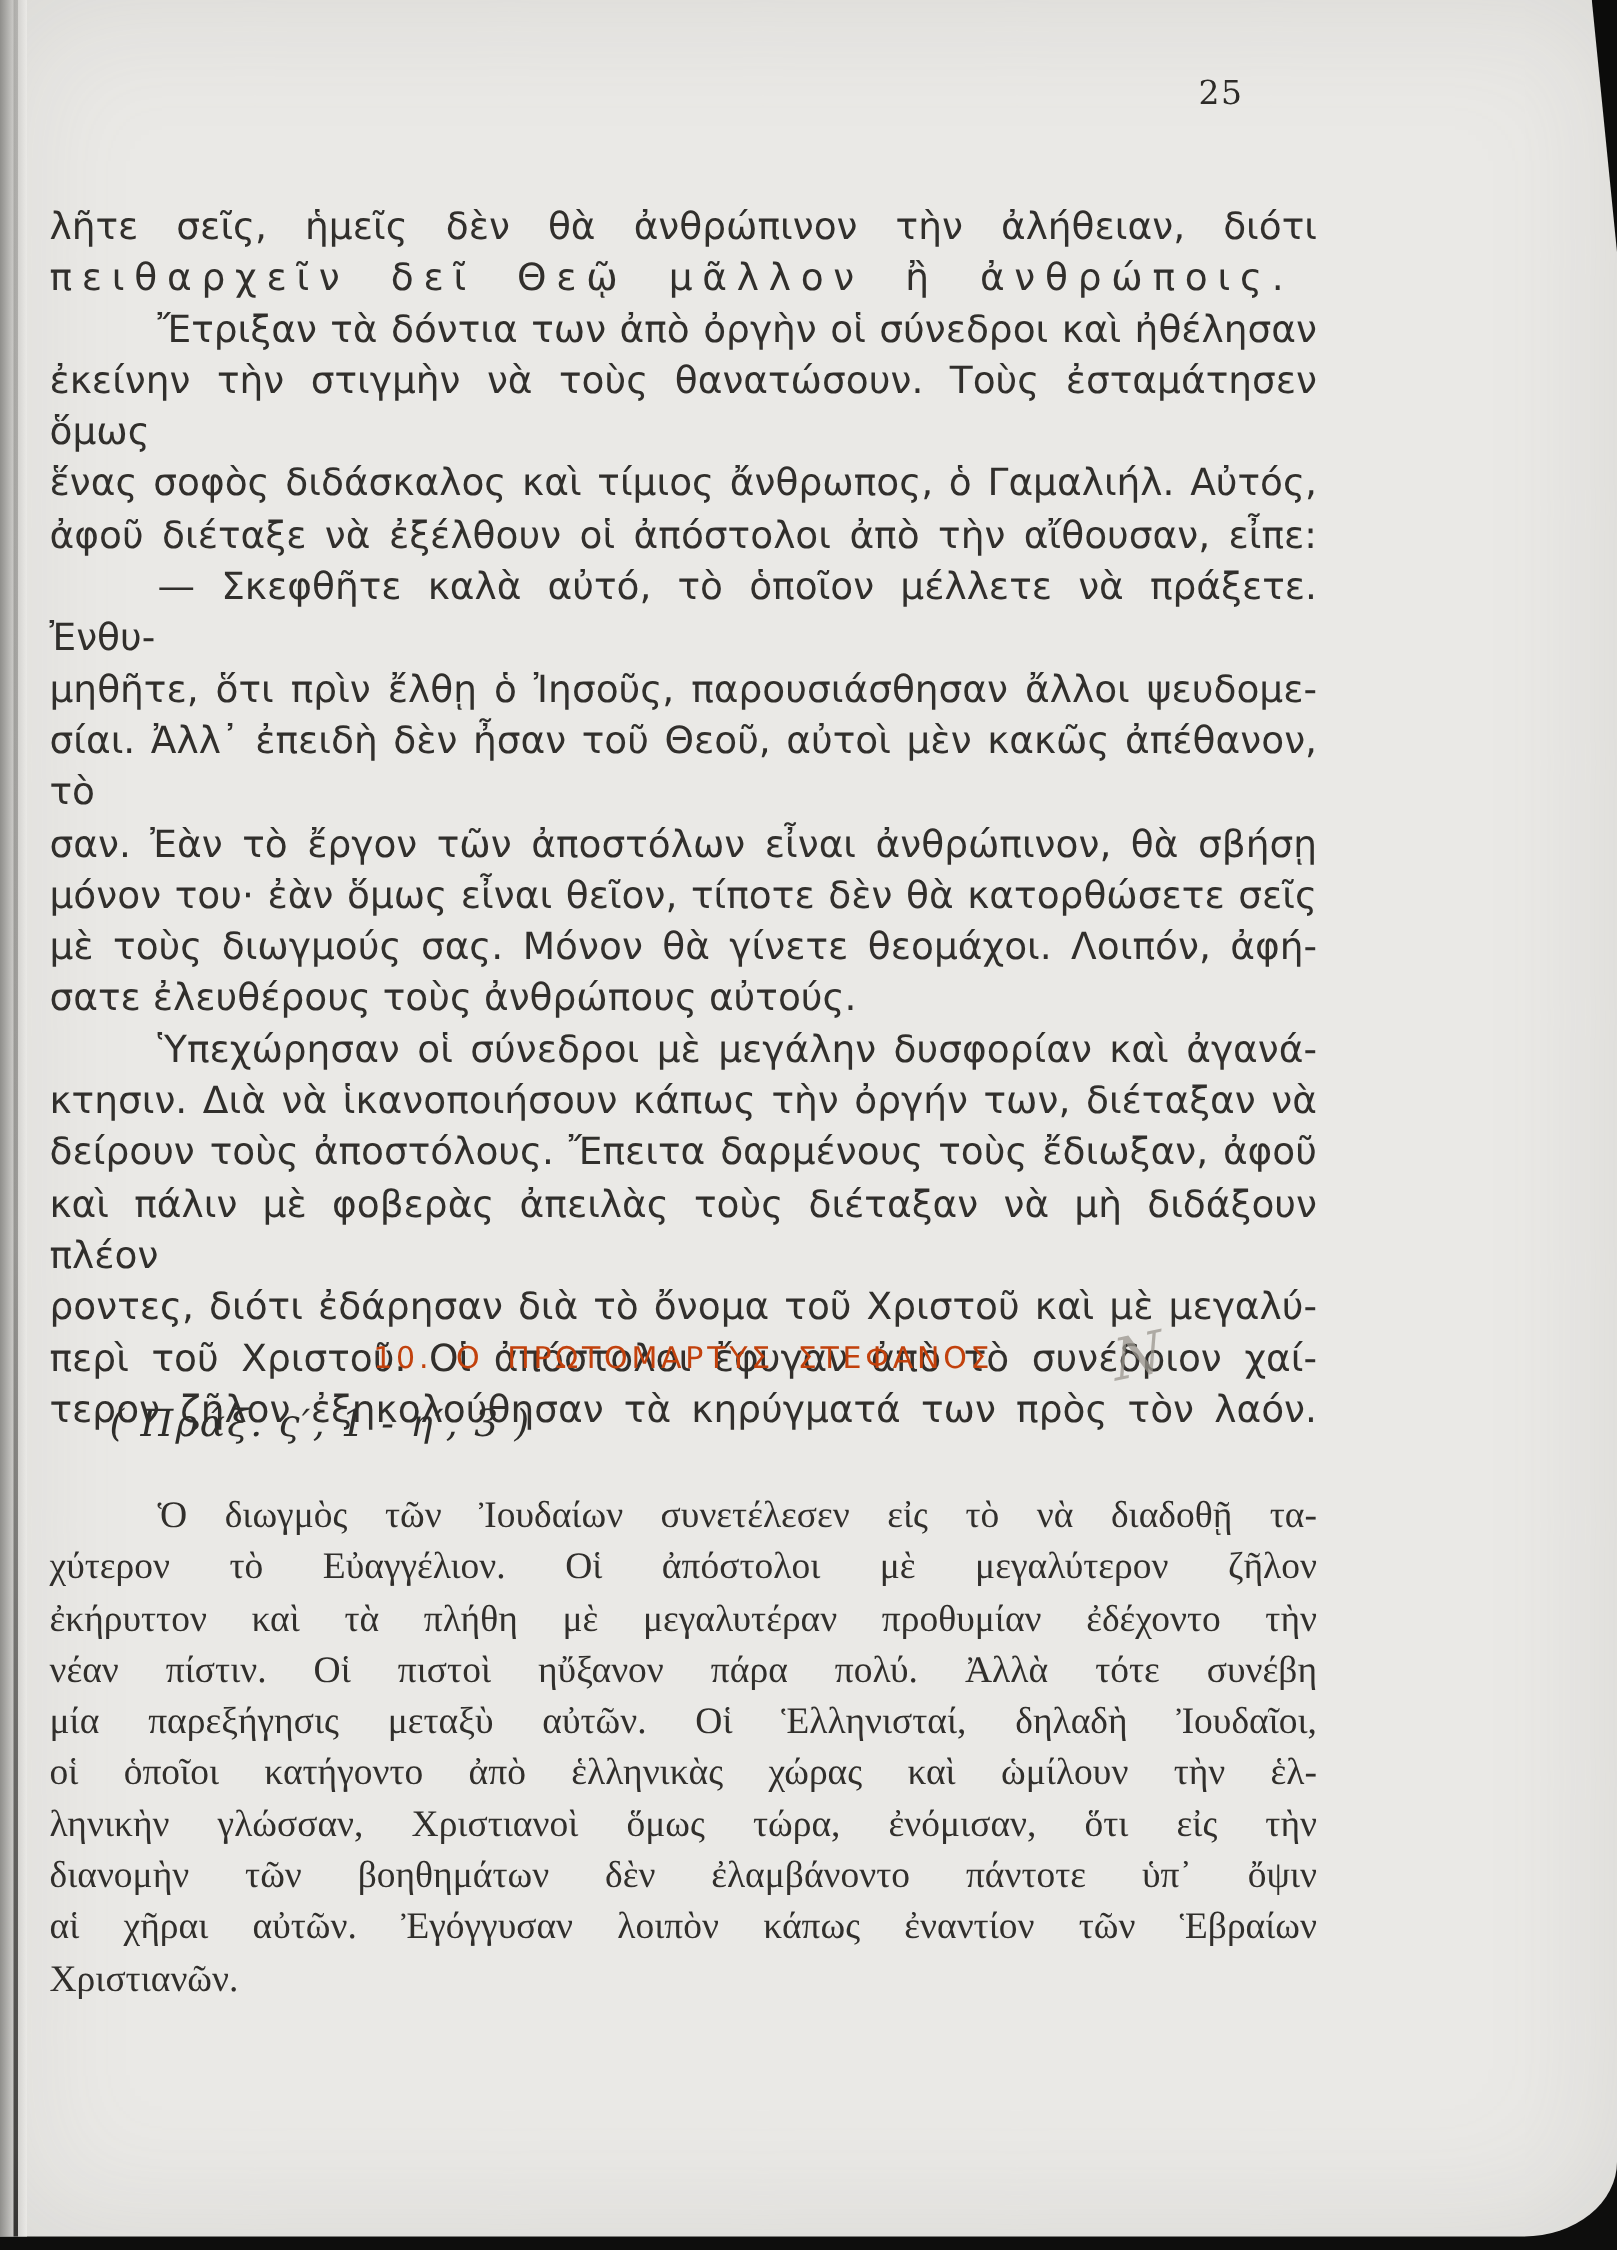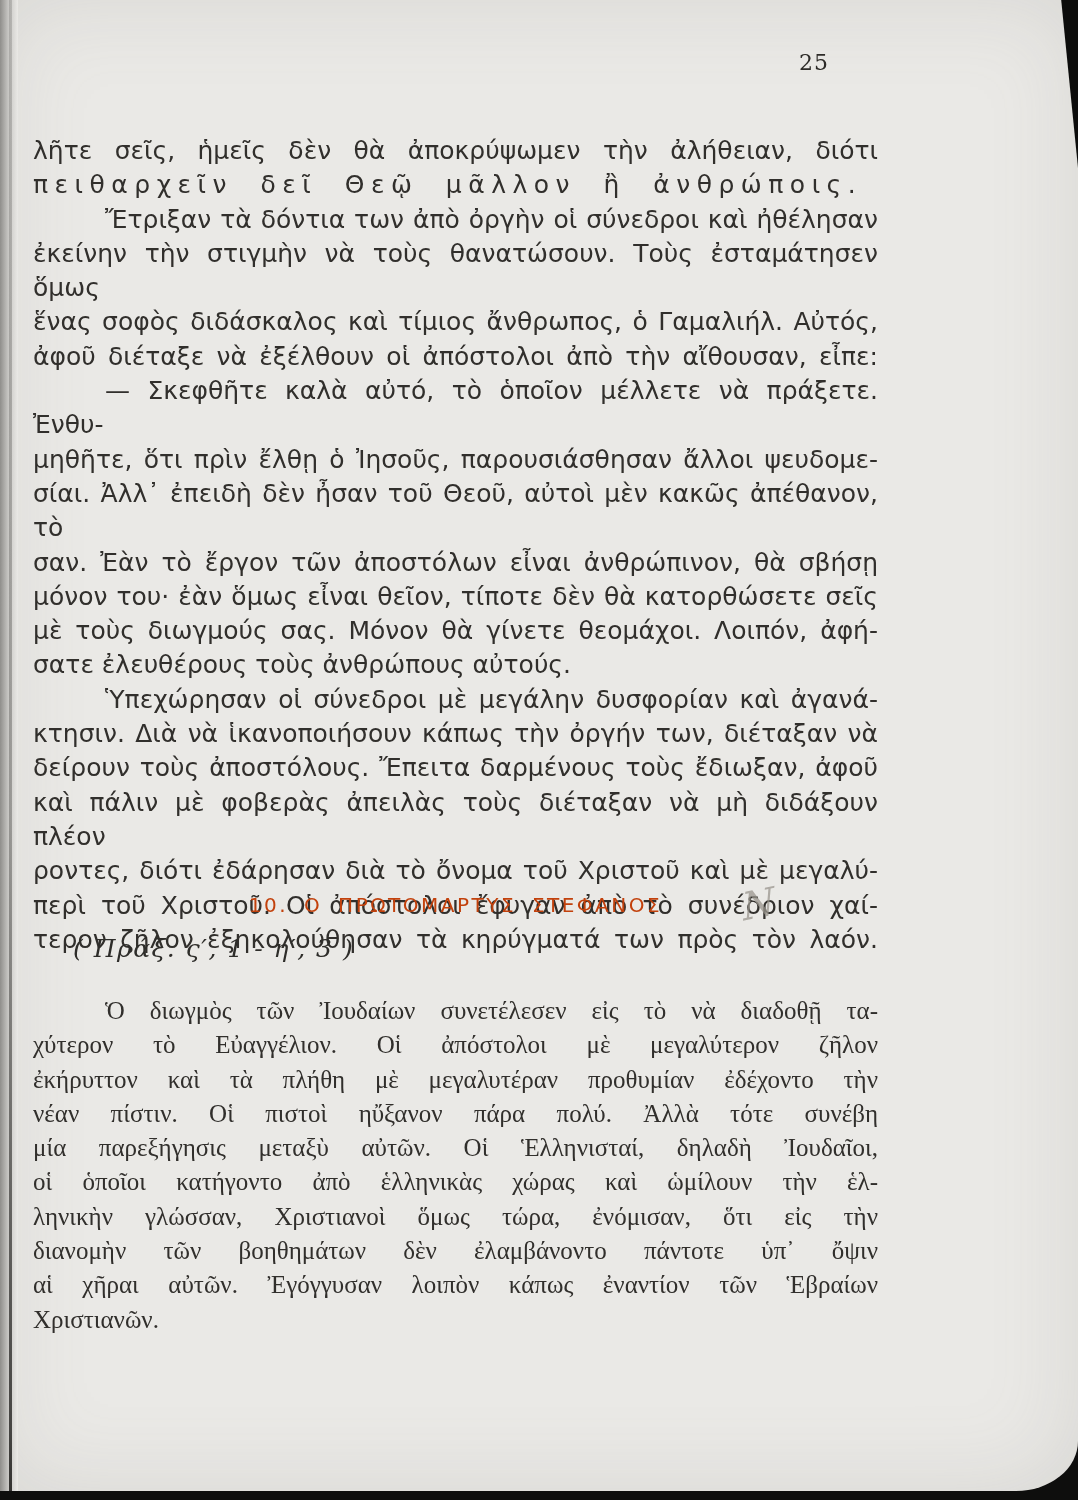--- a/index.html
+++ b/index.html
@@ -39,21 +39,21 @@
 
 <div class="root">
   <div class="page">
     <div class="left-edge"></div>
     <div class="left-line"></div>
 
     <div class="page-number">25</div>
 
     <div class="textcol" id="block1">
         <div class="para">
-          <div class="line">λῆτε σεῖς, ἡμεῖς δὲν θὰ ἀποκρύψωμεν τὴν ἀλήθειαν, διότι</div>
+          <div class="line">λῆτε σεῖς, ἡμεῖς δὲν θὰ ἀνθρώπινον τὴν ἀλήθειαν, διότι</div>
           <div class="line last spaced">πειθαρχεῖν δεῖ Θεῷ μᾶλλον ἢ ἀνθρώποις.</div>
         </div>
         <div class="para indent">
           <div class="line">Ἔτριξαν τὰ δόντια των ἀπὸ ὀργὴν οἱ σύνεδροι καὶ ἠθέλησαν</div>
           <div class="line">ἐκείνην τὴν στιγμὴν νὰ τοὺς θανατώσουν. Τοὺς ἐσταμάτησεν ὅμως</div>
           <div class="line">ἕνας σοφὸς διδάσκαλος καὶ τίμιος ἄνθρωπος, ὁ Γαμαλιήλ. Αὐτός,</div>
           <div class="line">ἀφοῦ διέταξε νὰ ἐξέλθουν οἱ ἀπόστολοι ἀπὸ τὴν αἴθουσαν, εἶπε:</div>
         </div>
         <div class="para indent">
           <div class="line">— Σκεφθῆτε καλὰ αὐτό, τὸ ὁποῖον μέλλετε νὰ πράξετε. Ἐνθυ-</div>

